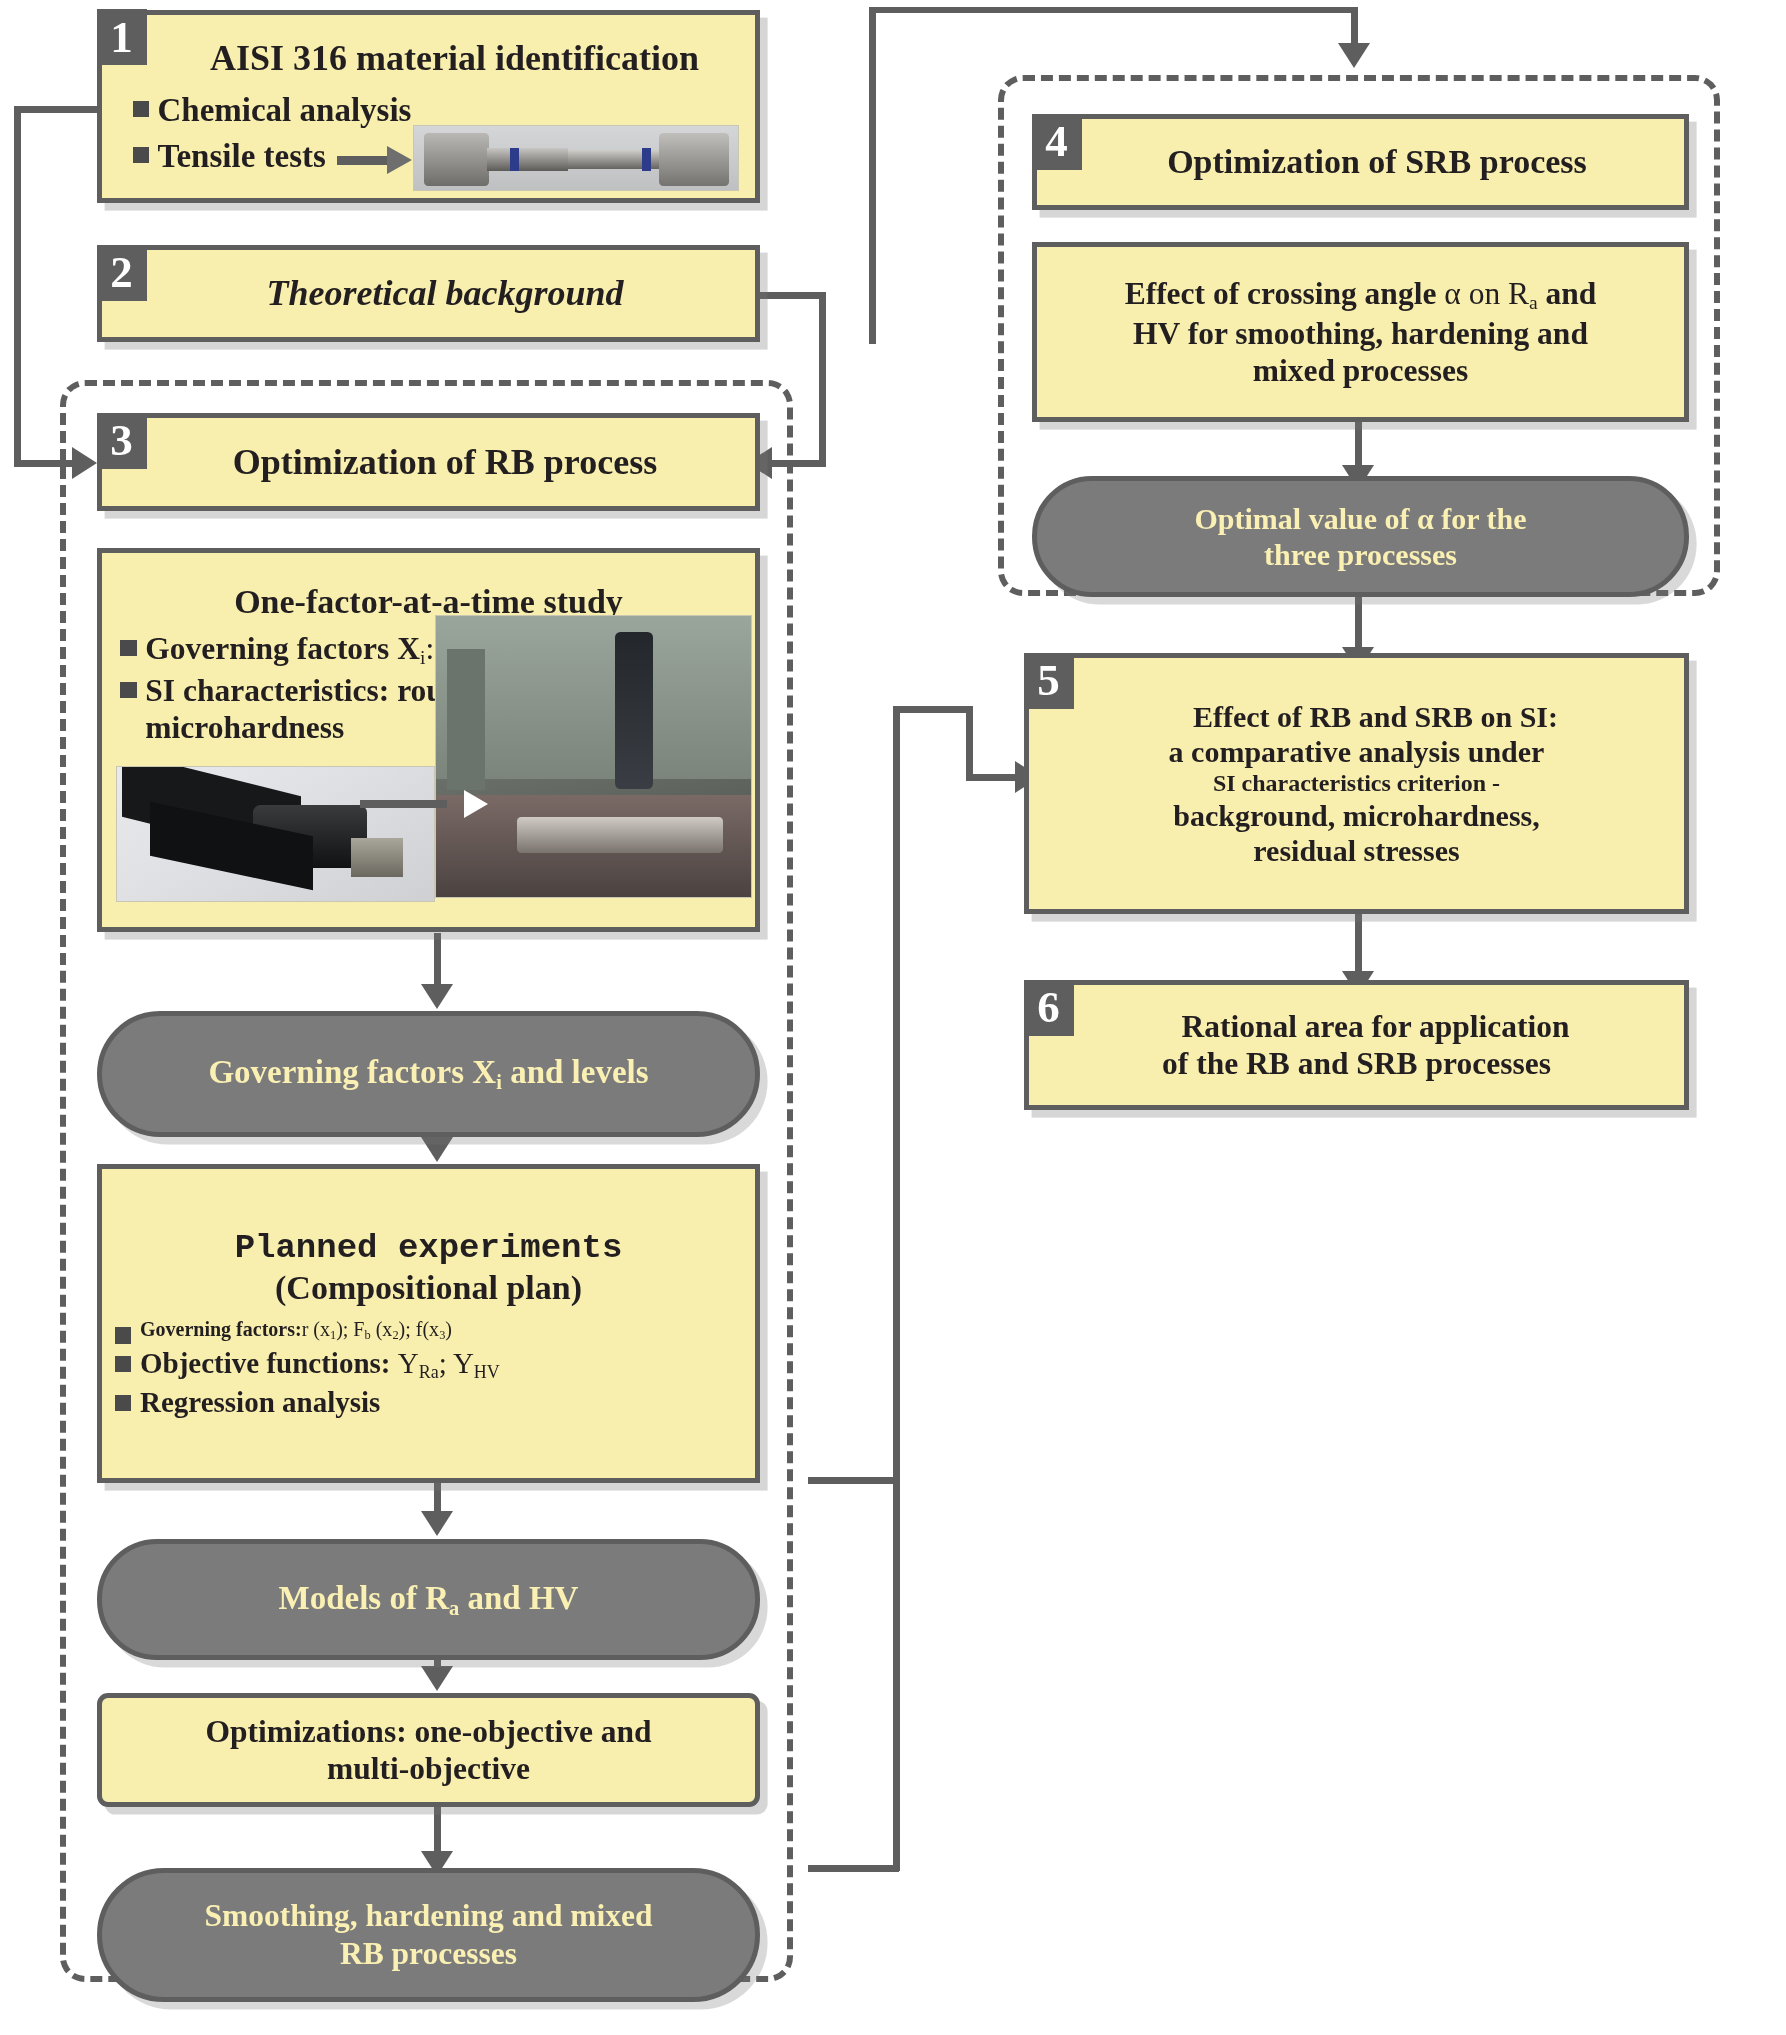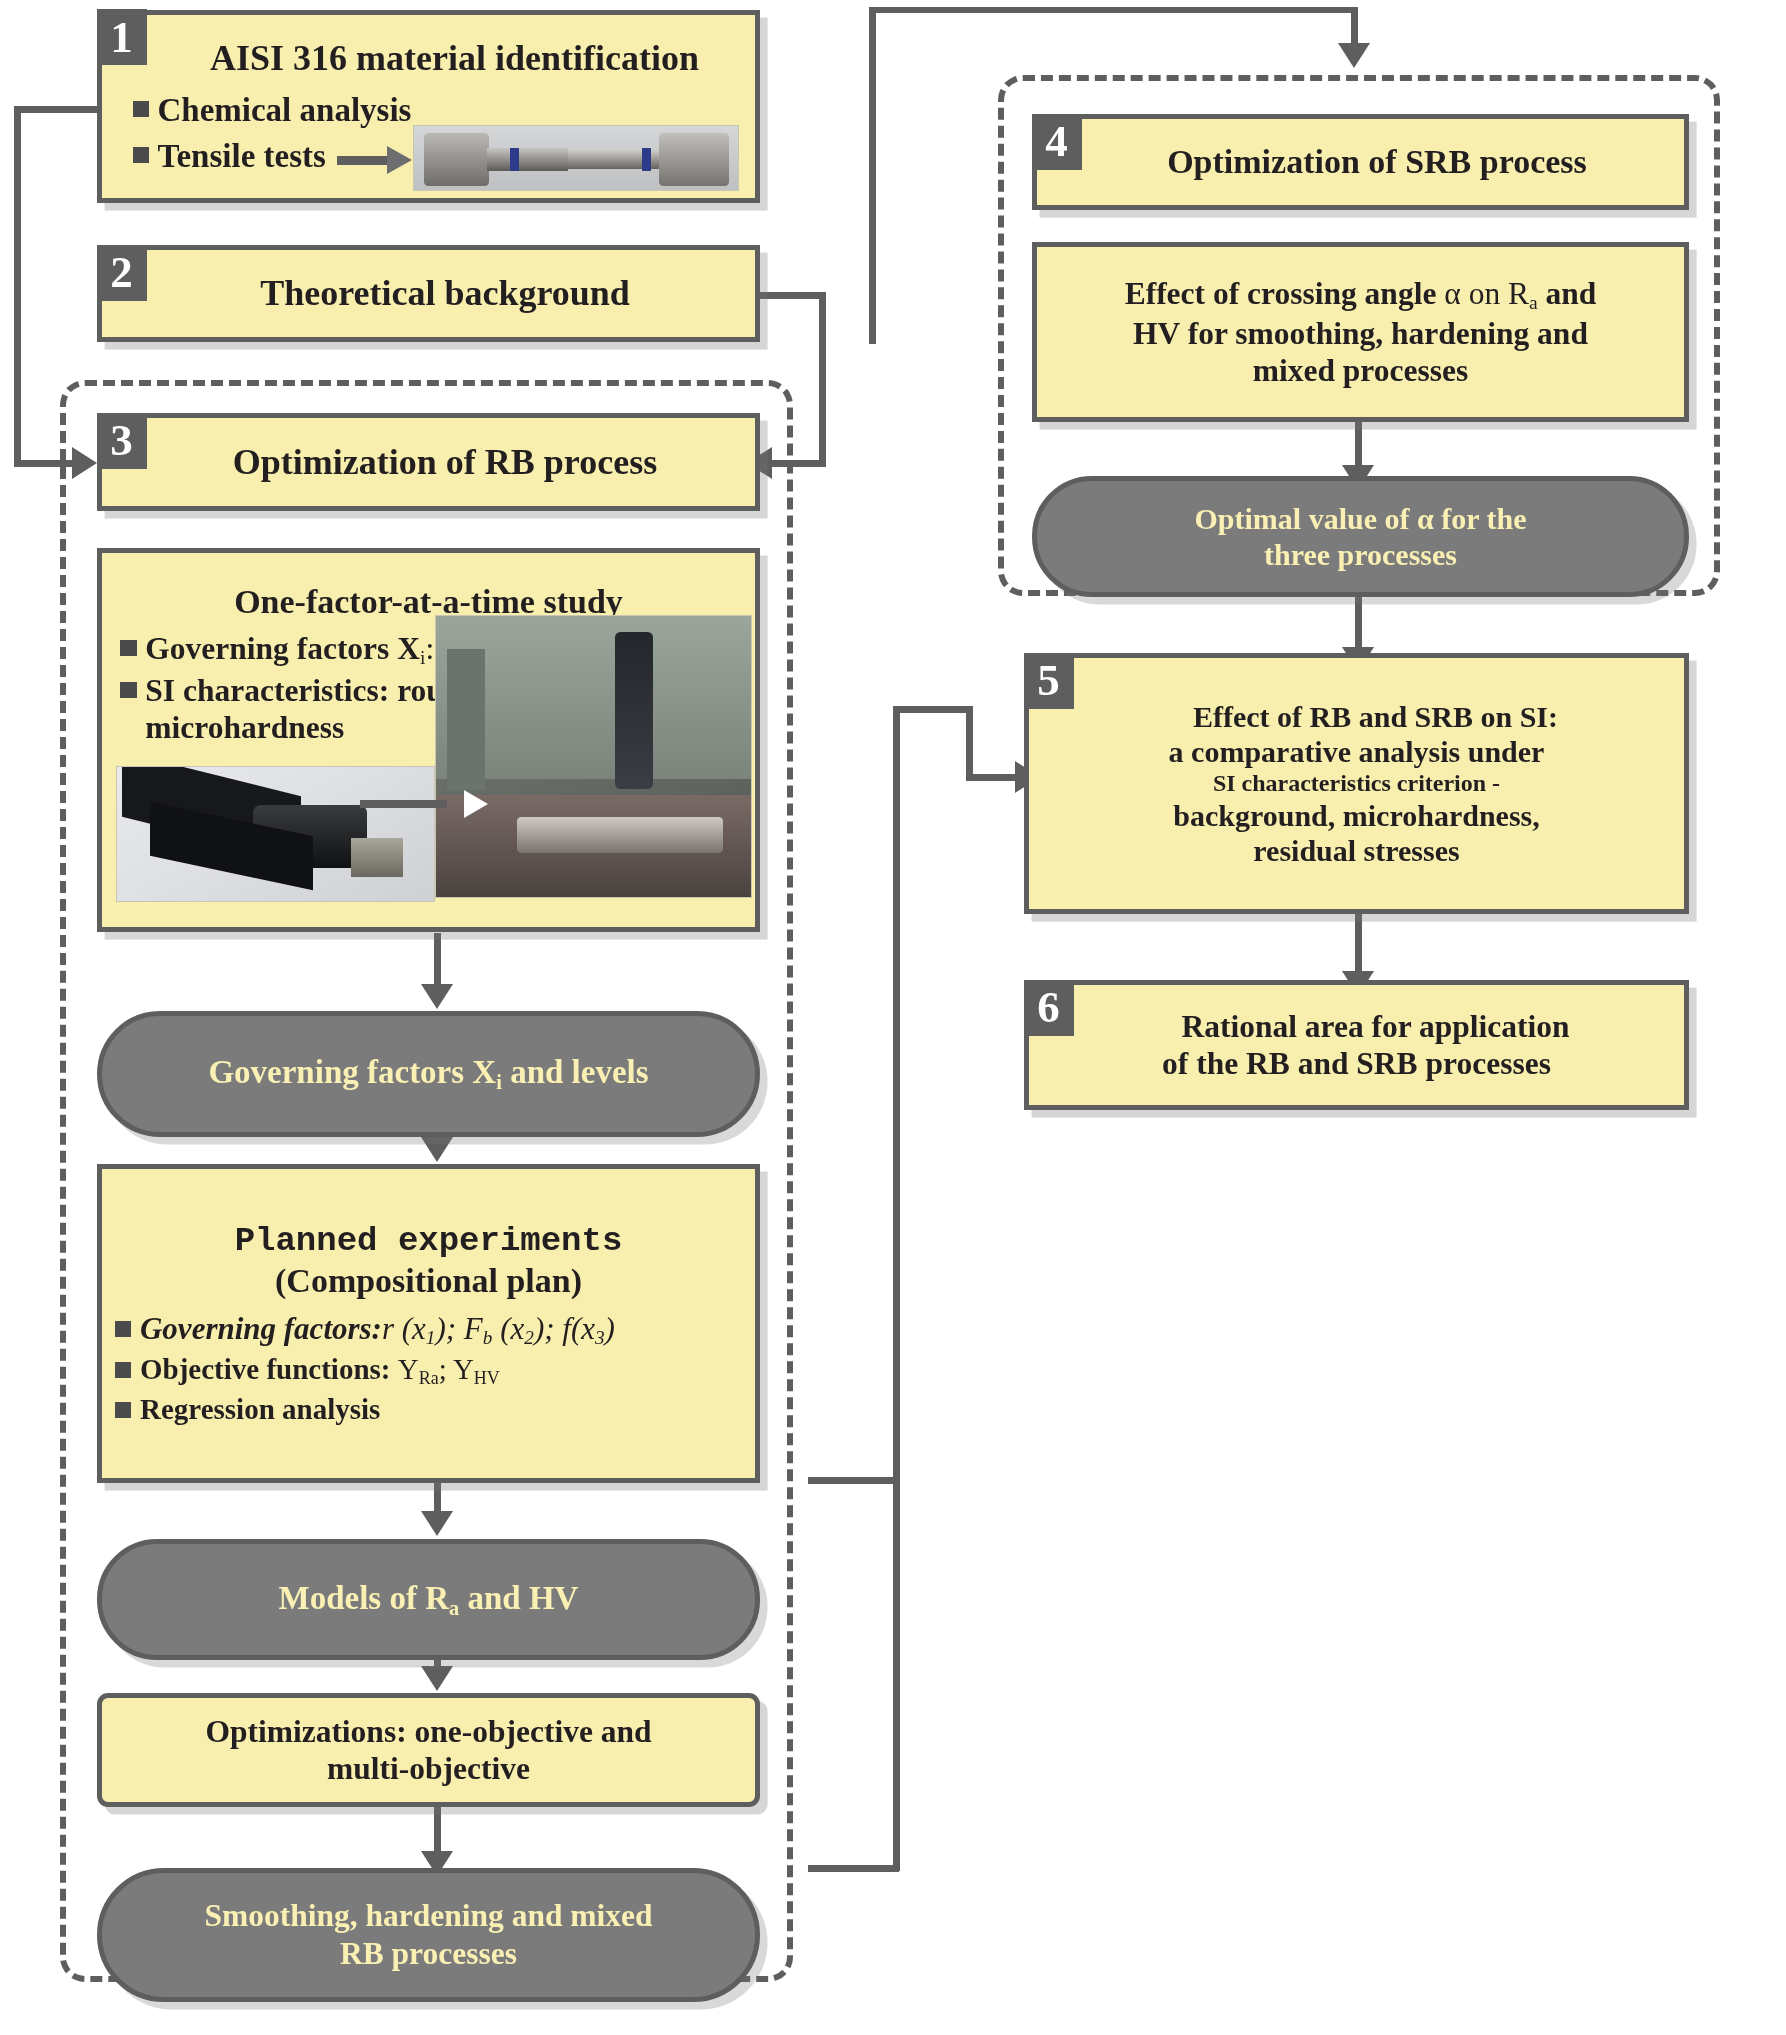--- a/index.html
+++ b/index.html
@@ -178,21 +178,21 @@
     <div style="position:absolute;left:9.8px;top:6.5px;width:65px;height:53px;border-radius:4.3px;background:linear-gradient(180deg,#b9b8b4,#6e6d6a);"></div>
     <div style="position:absolute;left:73px;top:22px;width:81px;height:23px;background:linear-gradient(180deg,#c7c6c2,#5c5b58);"></div>
     <div style="position:absolute;left:96px;top:22px;width:8.7px;height:23px;background:#2c3b8a;"></div>
     <div style="position:absolute;left:154px;top:24px;width:98px;height:18.5px;background:linear-gradient(180deg,#cfcec9,#64635f);"></div>
     <div style="position:absolute;left:228px;top:22px;width:8.7px;height:23px;background:#2c3b8a;"></div>
     <div style="position:absolute;left:245px;top:6.5px;width:70px;height:53px;border-radius:4.3px;background:linear-gradient(180deg,#c0bfbb,#74736f);"></div>
   </div>
 
   <div class="box shadowed" style="left:97px;top:245px;width:663px;height:97px;">
     <div class="num" style="width:50px;height:56px;font-size:45px;">2</div>
-    <div style="font-size:36px;margin-left:33px;">Theoretical background</div>
+    <div style="font-size:36px;margin-left:33px;font-style:italic;">Theoretical background</div>
   </div>
 
   <div class="box shadowed" style="left:97px;top:413px;width:663px;height:98px;">
     <div class="num" style="width:50px;height:56px;font-size:45px;">3</div>
     <div style="font-size:36px;margin-left:33px;">Optimization of RB process</div>
   </div>
 
   <div class="box shadowed" style="left:97px;top:548px;width:663px;height:384px;padding:9.8px 14px;align-items:stretch;">
     <div style="font-size:34px;text-align:center;margin-bottom:7.6px;">One-factor-at-a-time study</div>
     <div class="bul" style="margin-left:4.3px;">
@@ -228,21 +228,21 @@
     <div style="font-size:33px;">
       <span>Governing factors X</span><sub>i</sub><span> and levels</span>
     </div>
   </div>
 
   <div class="box shadowed" style="left:97px;top:1164px;width:663px;height:319px;padding:11px 13px;align-items:stretch;">
     <div style="font-size:34px;text-align:center;font-family:Liberation Mono, monospace;">Planned experiments</div>
     <div style="font-size:34px;text-align:center;margin-bottom:9.8px;">(Compositional plan)</div>
     <div class="bul">
       <span class="sq"></span>
-      <span class="tx" style="font-size:31px;font-style:italic;">
+      <span class="tx" style="font-size:20px;">
         <span>Governing factors:</span><span class="thin">r (x</span><sub class="thin">1</sub><span class="thin">); F</span><sub class="thin">b</sub><span class="thin"> (x</span><sub class="thin">2</sub><span class="thin">); f(x</span><sub class="thin">3</sub><span class="thin">)</span>
       </span>
     </div>
     <div class="bul" style="margin-top:2.2px;">
       <span class="sq"></span>
       <span class="tx" style="font-size:29px;">
         <span>Objective functions: </span><span class="thin">Y</span><sub class="thin">Ra</sub><span class="thin">; </span><span class="thin">Y</span><sub class="thin">HV</sub>
       </span>
     </div>
     <div class="bul" style="margin-top:2.2px;">

